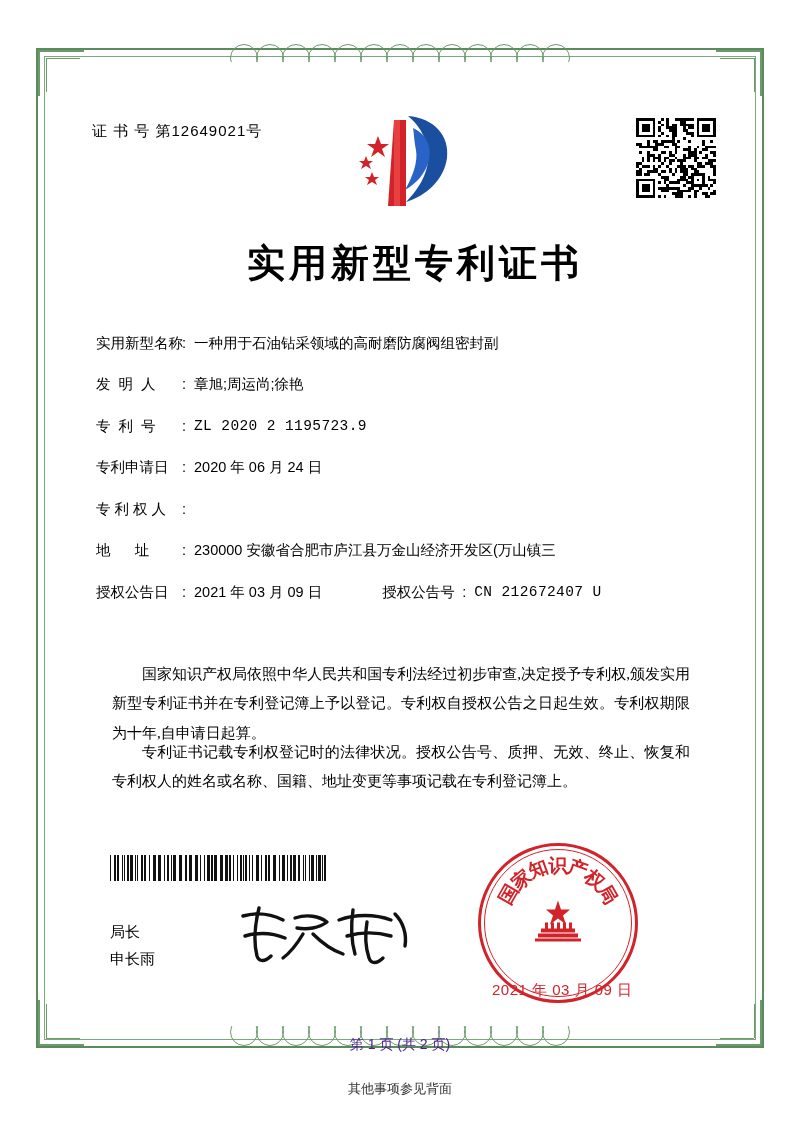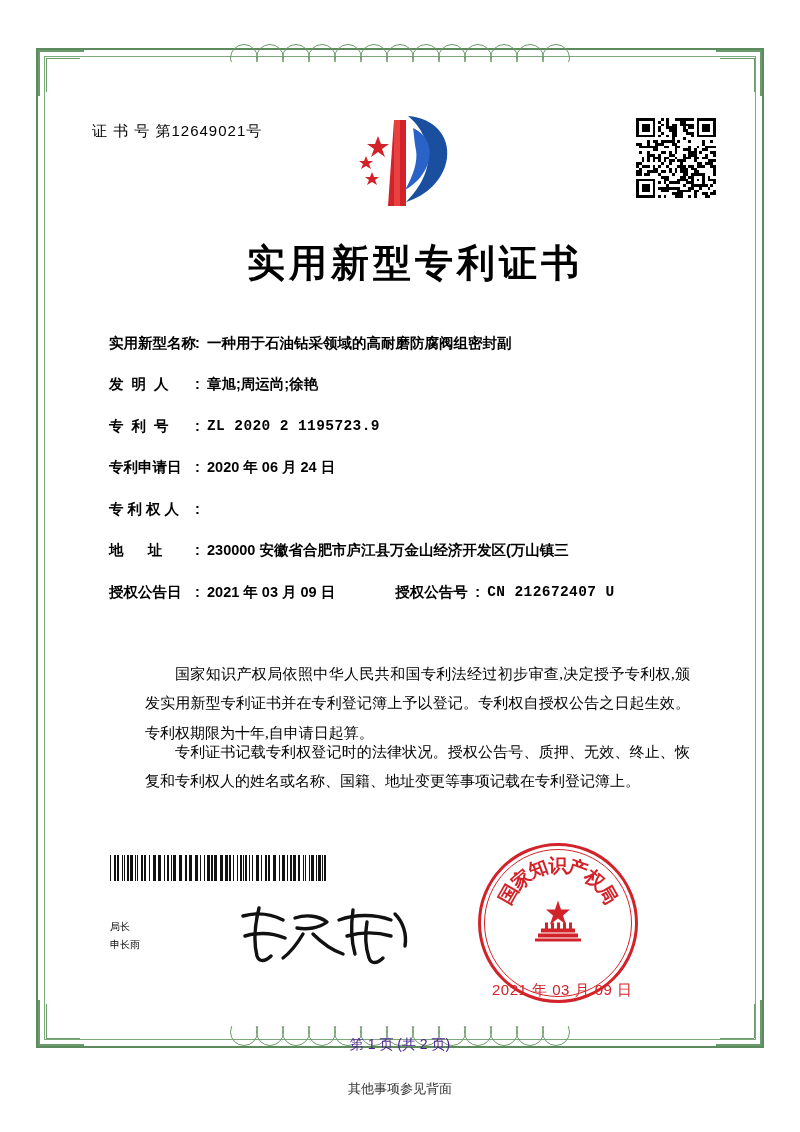--- a/index.html
+++ b/index.html
@@ -111,27 +111,26 @@
     font-weight: bold;
     letter-spacing: 4px;
     font-family: "DejaVu Serif", "Liberation Serif", serif;
     color: #000;
     padding-left: 30px;
   }
 
   
   .fields {
     position: absolute;
-    left: 109px;
+    left: 96px;
     top: 332px;
     width: 590px;
     font-size: 14.5px;
     font-family: "Liberation Sans", sans-serif;
     color: #000;
-    font-weight: bold;
   }
   .field-row {
     display: flex;
     align-items: flex-start;
     margin-bottom: 19px;
     line-height: 1.55;
   }
   .field-label {
     width: 86px;
     flex: 0 0 86px;
@@ -169,21 +168,21 @@
     left: 112px;
     width: 578px;
     font-size: 15px;
     line-height: 1.95;
     text-align: justify;
     font-family: "Liberation Serif", "DejaVu Serif", serif;
     color: #000;
   }
   .para-1 { top: 660px; }
   .para-2 { top: 738px; }
-  .indent { text-indent: 2em; display: block; margin-left: 33px; }
+  .indent { text-indent: 2em; display: block; }
 
   
   .barcode {
     position: absolute;
     left: 110px;
     top: 855px;
     width: 220px;
     height: 26px;
   }
   .barcode span {
@@ -191,21 +190,21 @@
     top: 0;
     height: 26px;
     background: #111;
   }
 
   
   .sig-label {
     position: absolute;
     left: 110px;
     top: 918px;
-    font-size: 10px;
+    font-size: 15px;
     font-family: "Liberation Sans", sans-serif;
     line-height: 1.8;
     color: #000;
   }
   .signature {
     position: absolute;
     left: 235px;
     top: 900px;
     width: 180px;
     height: 68px;

